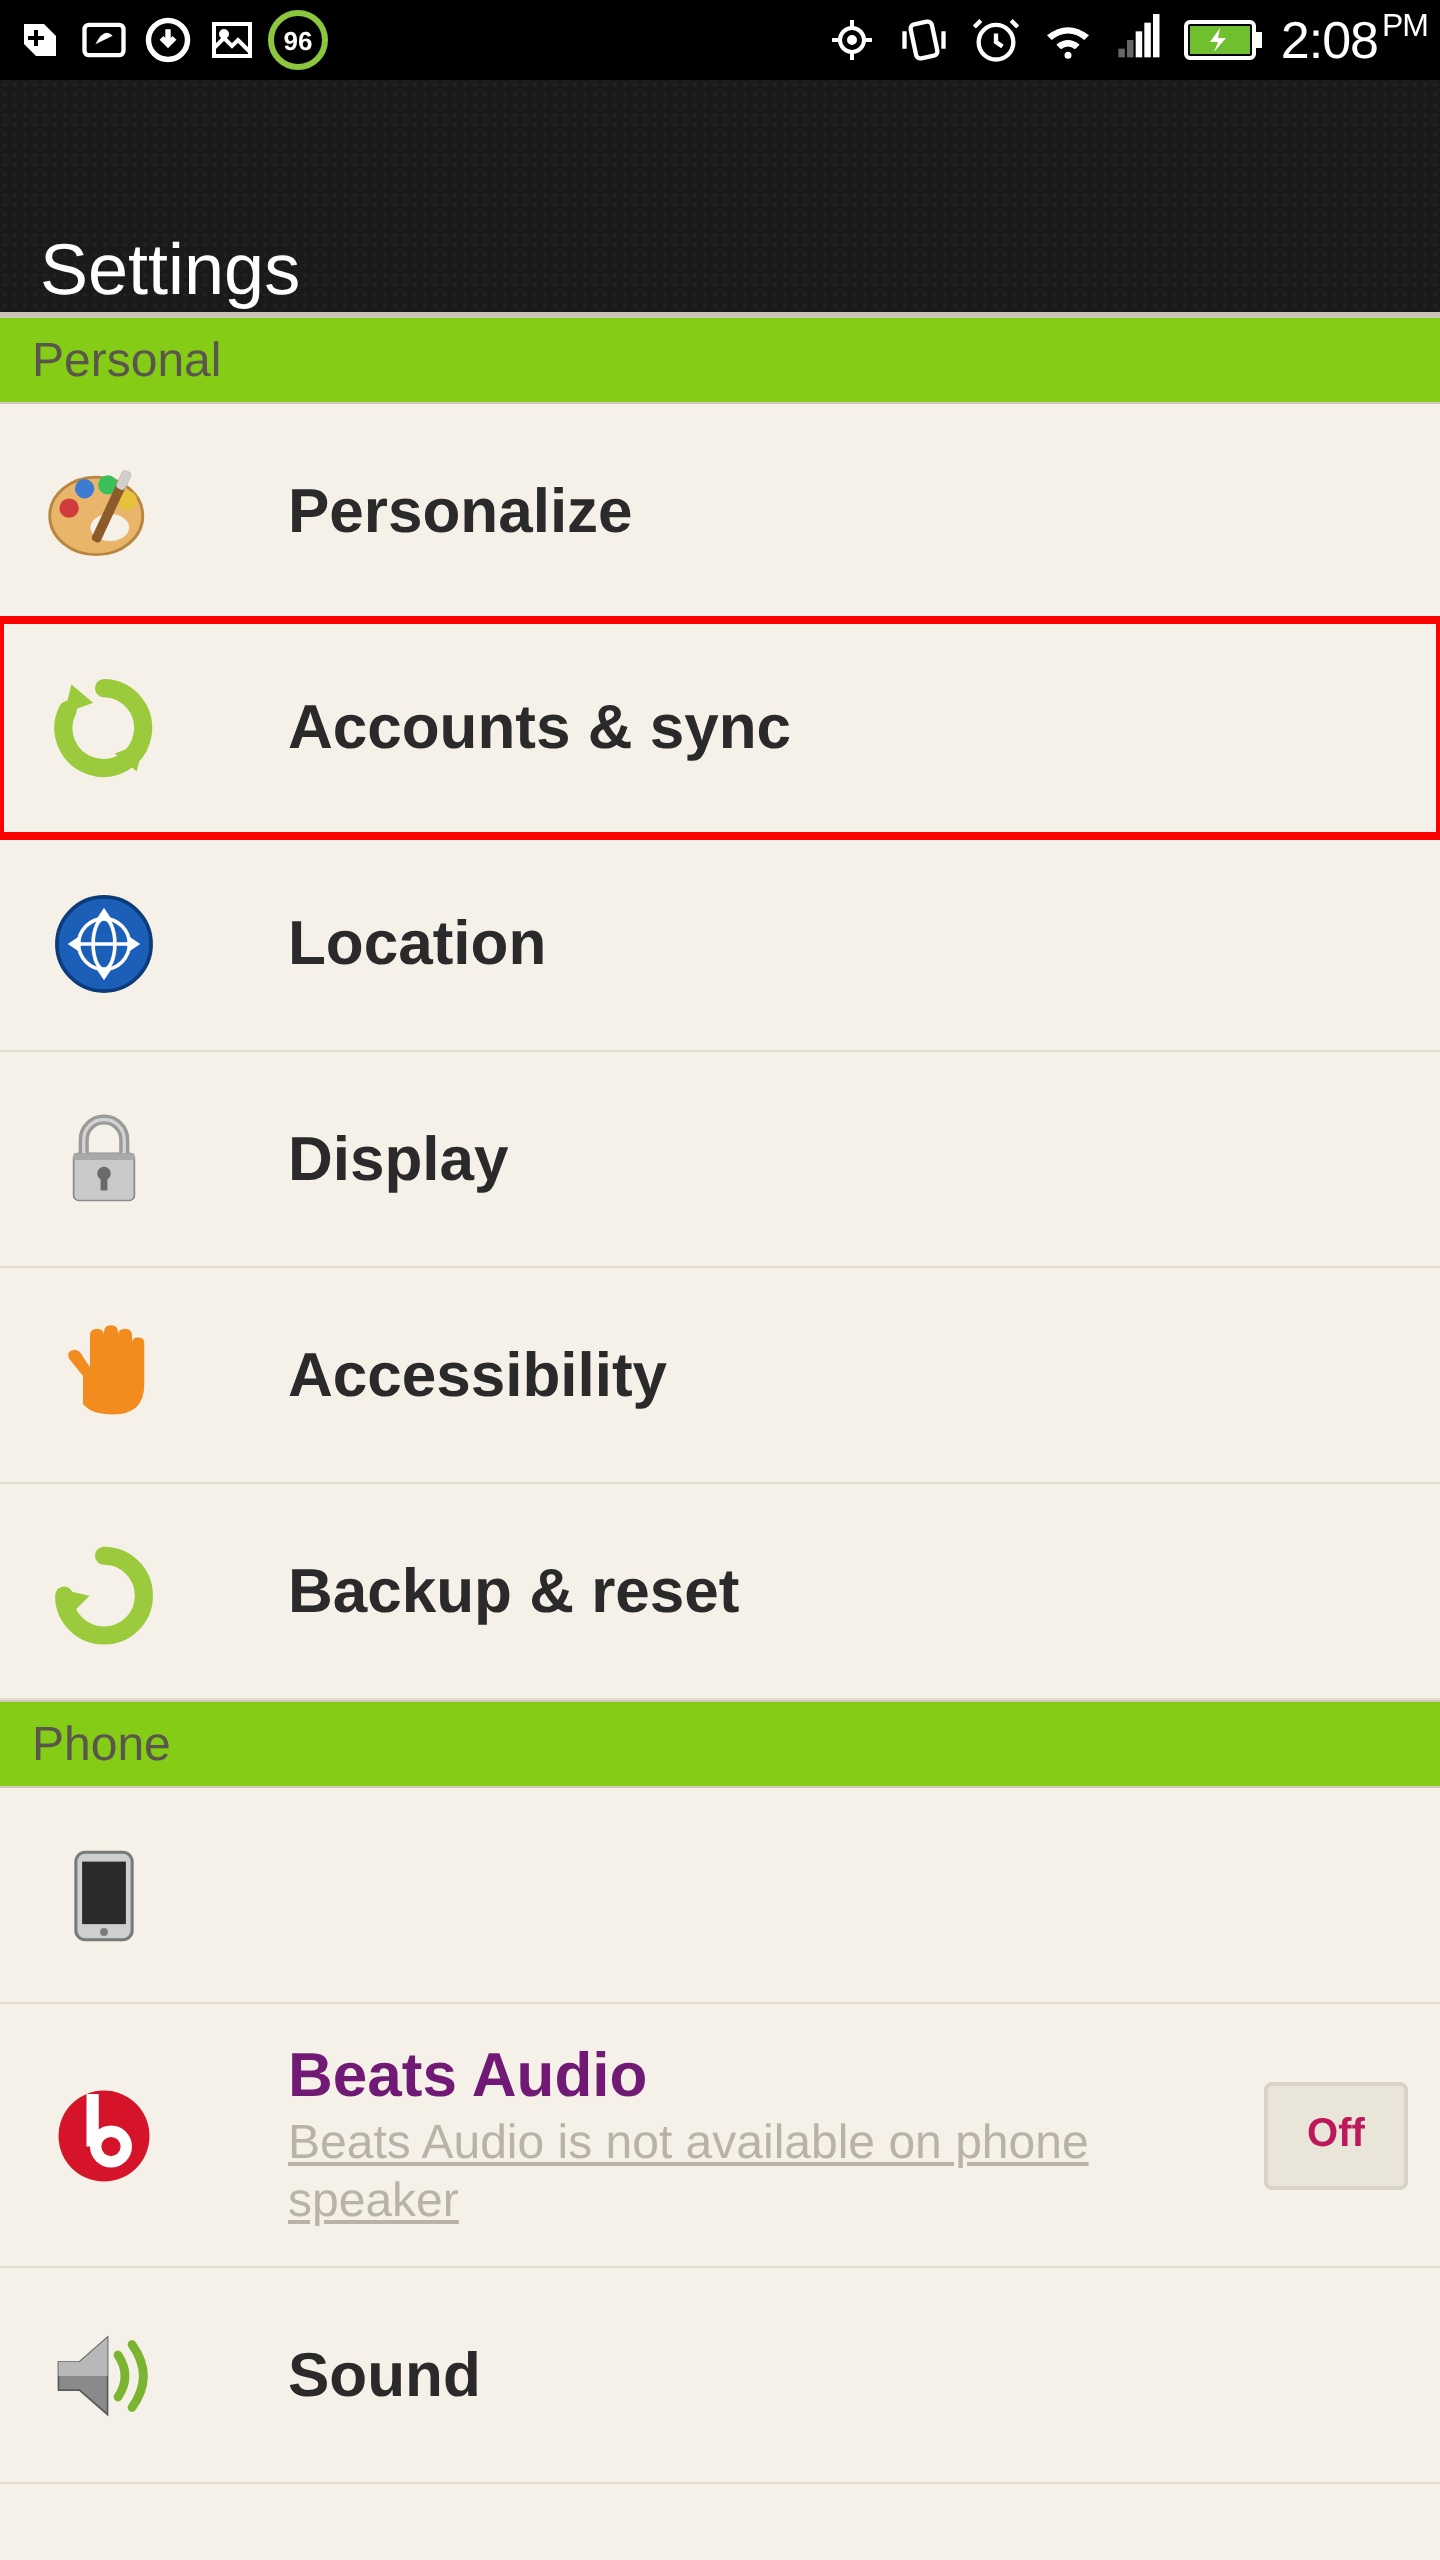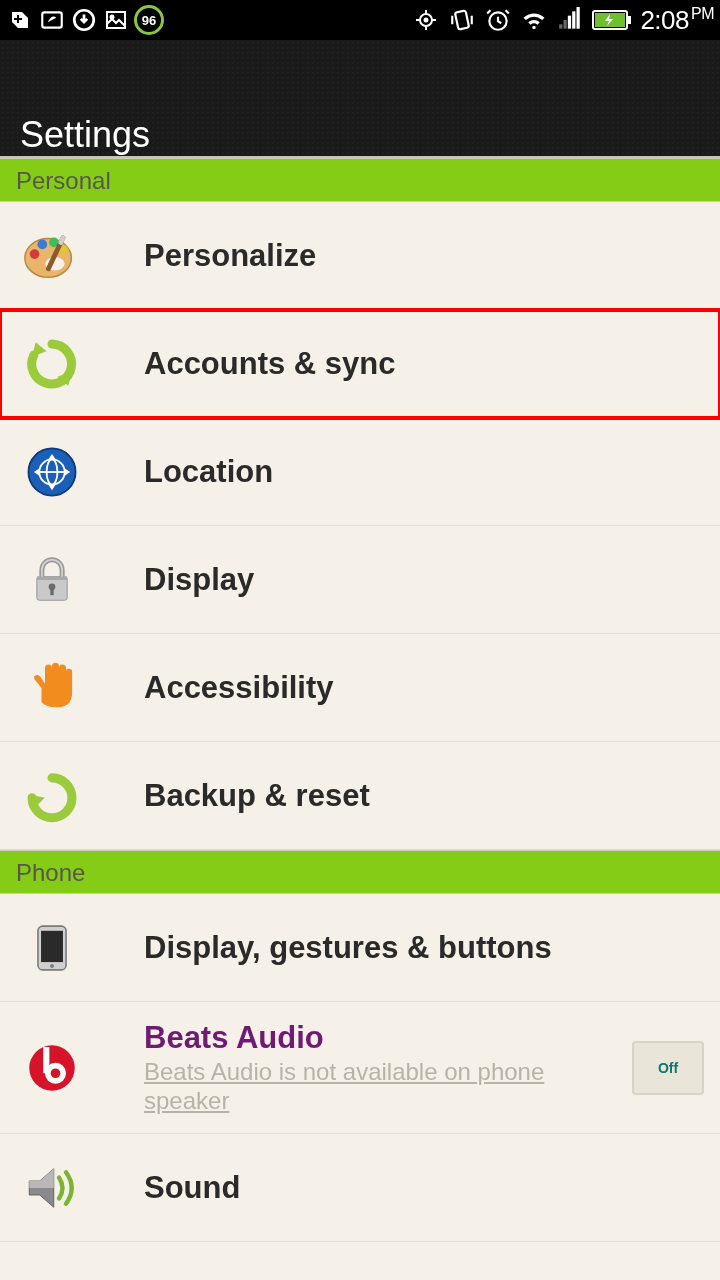--- a/index.html
+++ b/index.html
@@ -70,21 +70,21 @@
     .item-label { color: #2a2a2a; font-size: 31px; font-weight: 700; }
     .item-sub   { color: #b8b3a6; font-size: 24px; line-height: 1.2; margin-top: 2px; text-decoration: underline; }
     .disabled .item-label { color: #701a75; }
 
     .toggle-off {
       width: 72px; height: 54px;
       border: 2px solid #d8d3c6;
       border-radius: 4px;
       background: #eae5d9;
       display: flex; align-items: center; justify-content: center;
-      color: #0f766e; font-size: 14px; font-weight: 600;
+      color: #be185d; font-size: 20px; font-weight: 600;
       margin-left: 8px;
       text-align: center;
     }
   </style>
 </head>
 <body>
 
 <div class="status-bar">
   <div class="status-left">
     <span class="status-icon">
@@ -258,23 +258,20 @@
 <div class="section-header">Phone</div>
 
 <div class="list-item">
   <div class="icon-slot">
     <svg viewBox="0 0 64 64" width="50" height="64">
       <rect x="14" y="4" width="36" height="56" rx="6" fill="#cfcfcf" stroke="#7a7a7a" stroke-width="2"></rect>
       <rect x="18" y="10" width="28" height="40" fill="#2a2a2a"></rect>
       <circle cx="32" cy="55" r="2.5" fill="#7a7a7a"></circle>
     </svg>
   </div>
-  <div class="item-text">
-      <div class="item-label">Display, gestures &amp; buttons</div>
-    </div>
 </div>
 
 <div class="list-item disabled" style="min-height:132px">
   <div class="icon-slot">
     <svg viewBox="0 0 64 64" width="56" height="56">
       <circle cx="32" cy="32" r="26" fill="#d5142a"></circle>
       <circle cx="36" cy="38" r="12" fill="#fff"></circle>
       <circle cx="36" cy="38" r="5.5" fill="#d5142a"></circle>
       <rect x="22" y="8" width="7" height="30" fill="#fff"></rect>
     </svg>

